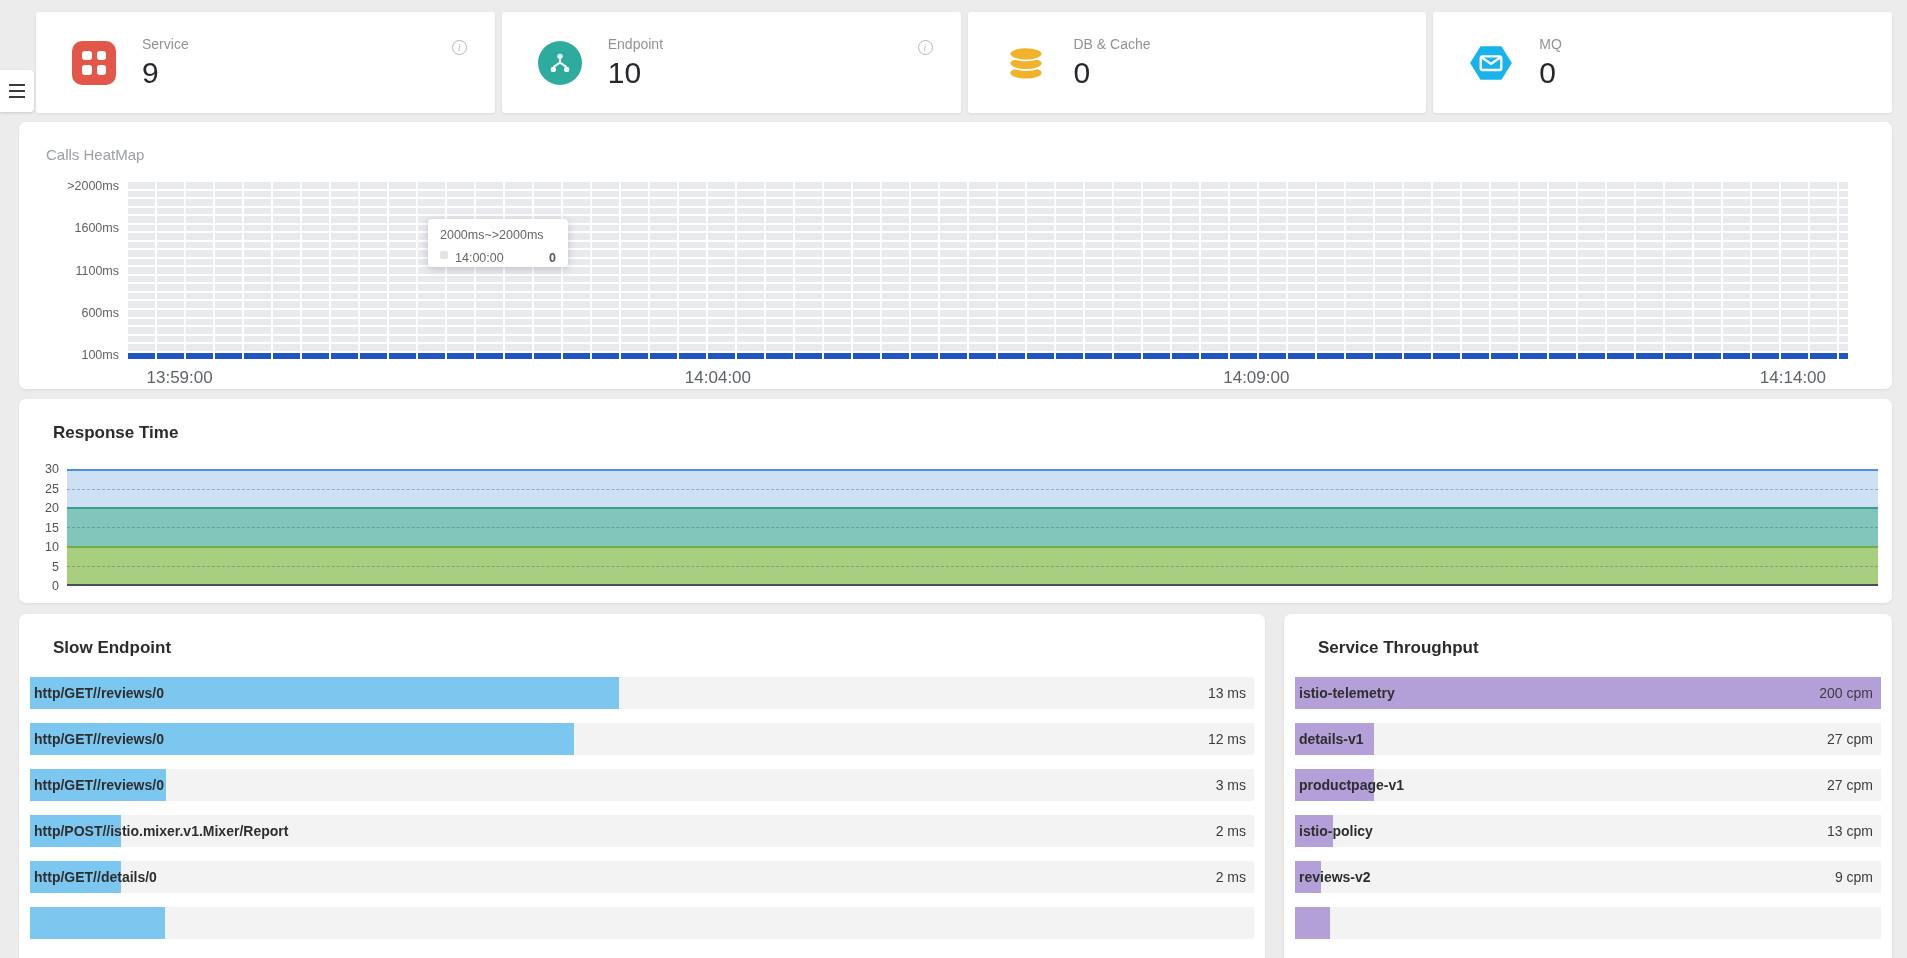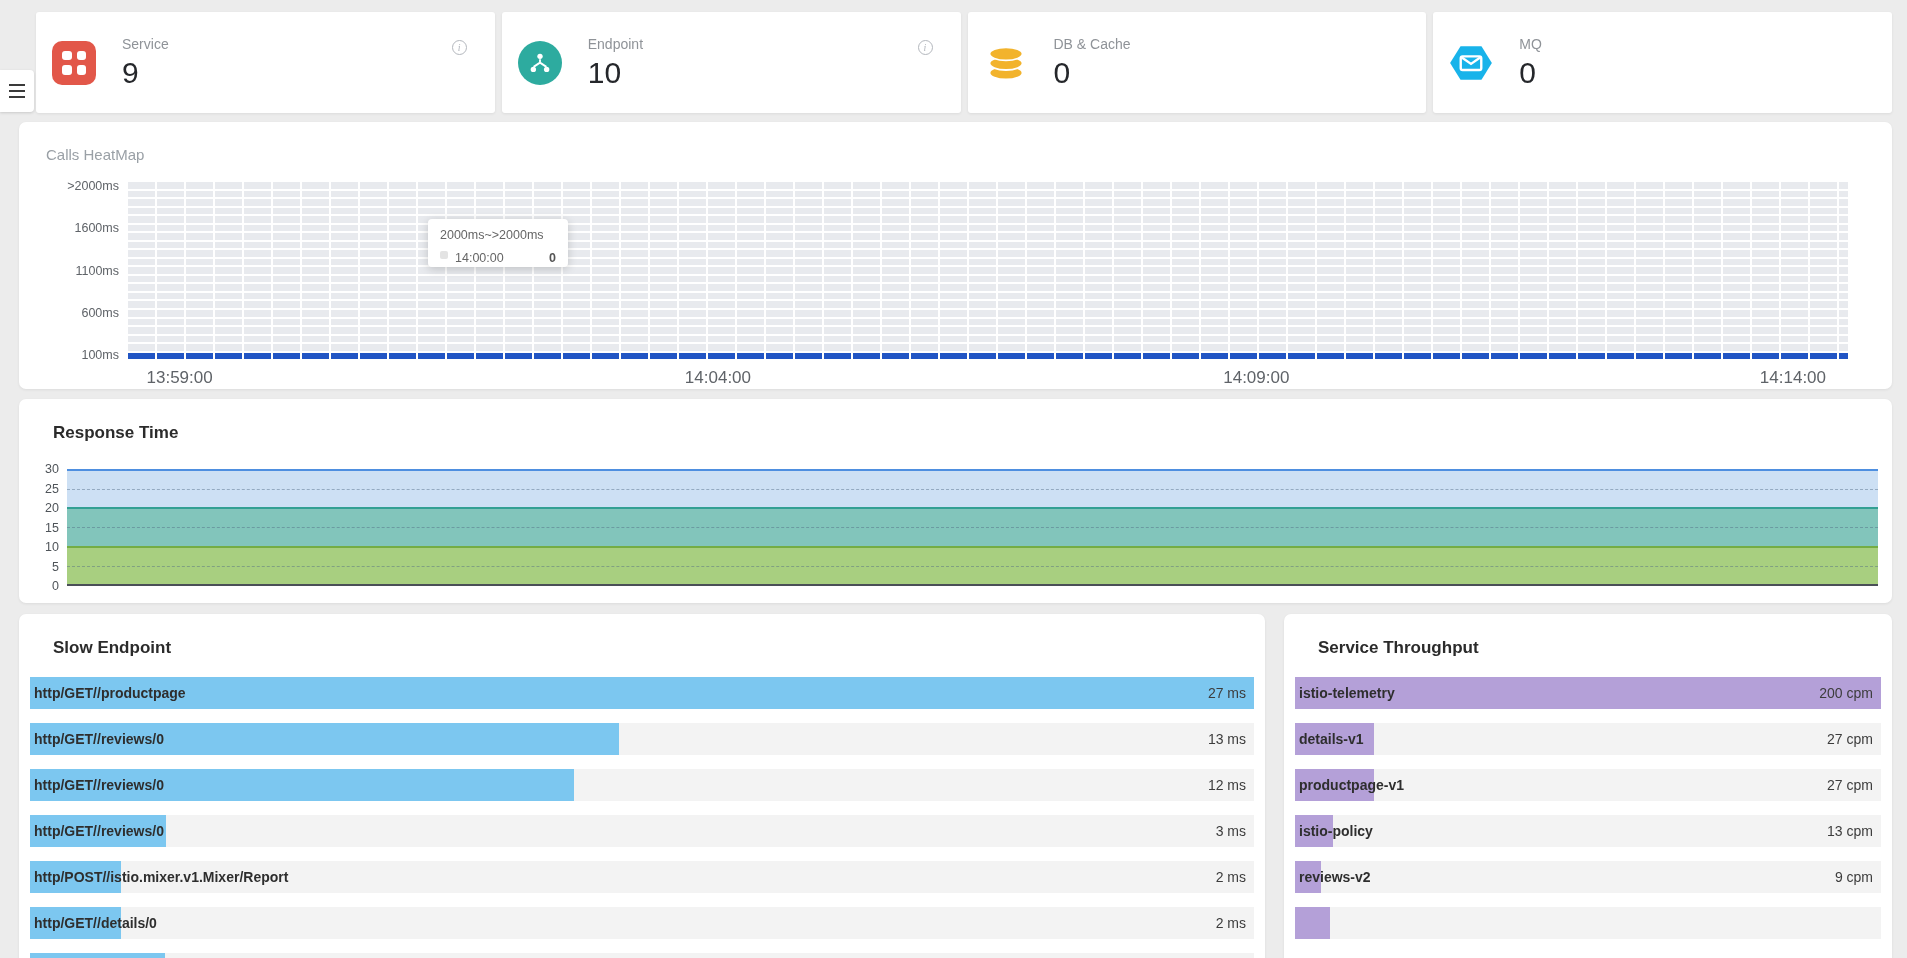--- a/index.html
+++ b/index.html
@@ -7,21 +7,21 @@
   body{
     position:relative;overflow:hidden;background:#ececec;
     font-family:"Liberation Sans",sans-serif;color:#303133;
   }
   .panel{position:absolute;background:#fff;border-radius:7px;box-shadow:0 1px 3px rgba(0,0,0,.07)}
   .panel-title{position:absolute;left:34px;top:24px;font-size:17px;font-weight:700;color:#2b2b2b}
 
   
   #cards{position:absolute;left:36px;top:12px;right:15px;display:flex;gap:7px}
   .card{flex:1;height:101px;background:#fff;border-radius:3px;box-shadow:0 1px 3px rgba(0,0,0,.07);
-        display:flex;align-items:center;padding-left:16px;position:relative}
+        display:flex;align-items:center;padding-left:36px;position:relative}
   .card-icon{width:44px;height:44px;margin-right:26px;flex:none;display:flex;align-items:center;justify-content:center}
   .card-icon svg{width:44px;height:44px;display:block}
   .icon-box{width:44px;height:44px;border-radius:10px;display:grid;grid-template-columns:1fr 1fr;gap:5px;padding:10px}
   .icon-box .sq{background:#fff;border-radius:3px}
   .icon-circle{width:44px;height:44px;border-radius:50%;display:flex;align-items:center;justify-content:center}
   .icon-circle svg{width:28px;height:28px}
   .card-label{font-size:14px;color:#8f9398;line-height:1}
   .card-value{font-size:30px;color:#25272b;margin-top:7px;line-height:1}
   .info-icon{position:absolute;top:28px;right:28px;width:15px;height:15px;border:1px solid #b3b7bd;border-radius:50%;
              color:#b3b7bd;font-size:10px;font-style:italic;display:flex;align-items:center;justify-content:center;font-family:"Liberation Serif",serif}
@@ -208,25 +208,20 @@
     <div class="band b-blue"></div>
     <div class="band b-teal"></div>
     <div class="band b-green"></div>
   </div>
 </div>
 
 <div class="panel" id="slow-panel">
   <div class="panel-title">Slow Endpoint</div>
   <div class="bar-list" id="slow-list">
       <div class="bar-row">
-        <div class="bar-fill" style="width: 100%; background: rgb(124, 199, 240);"></div>
-        <span class="bar-label">http/GET//productpage</span>
-        <span class="bar-value">27 ms</span>
-      </div>
-      <div class="bar-row">
         <div class="bar-fill" style="width: 48.1481%; background: rgb(124, 199, 240);"></div>
         <span class="bar-label">http/GET//reviews/0</span>
         <span class="bar-value">13 ms</span>
       </div>
       <div class="bar-row">
         <div class="bar-fill" style="width: 44.4444%; background: rgb(124, 199, 240);"></div>
         <span class="bar-label">http/GET//reviews/0</span>
         <span class="bar-value">12 ms</span>
       </div>
       <div class="bar-row">

